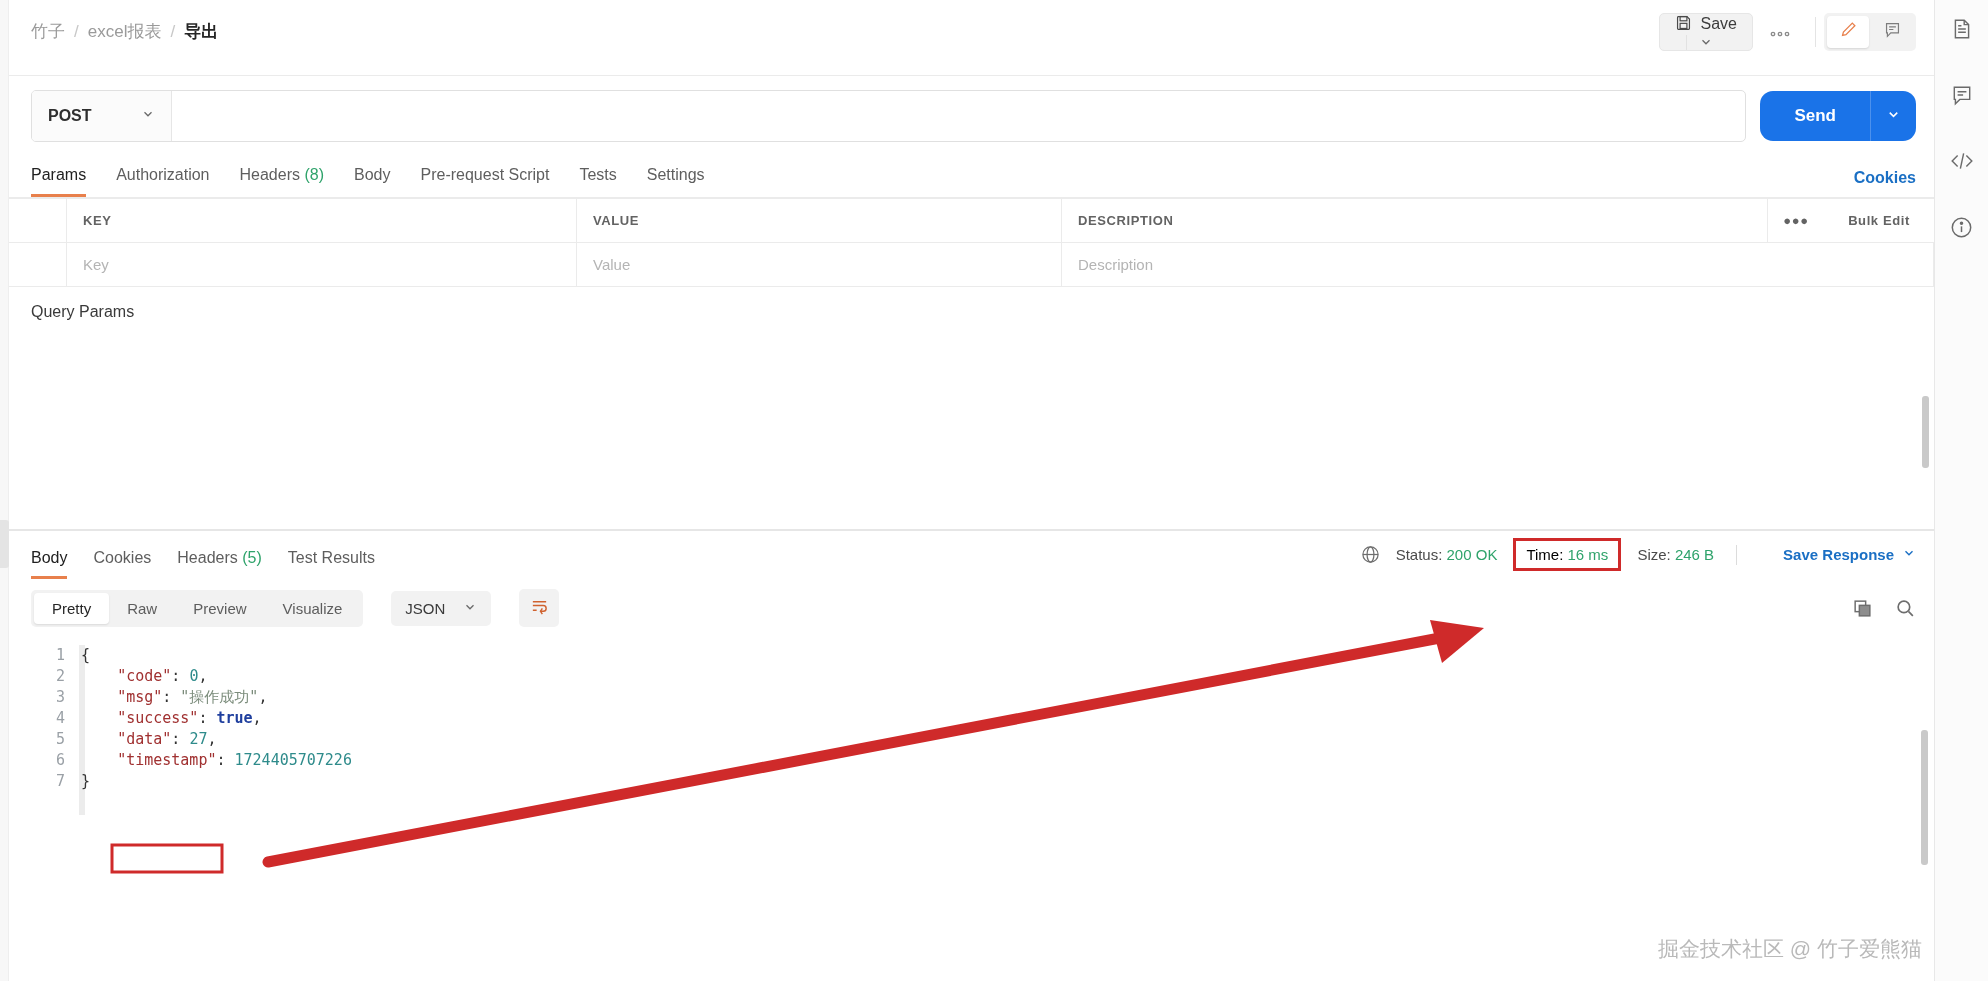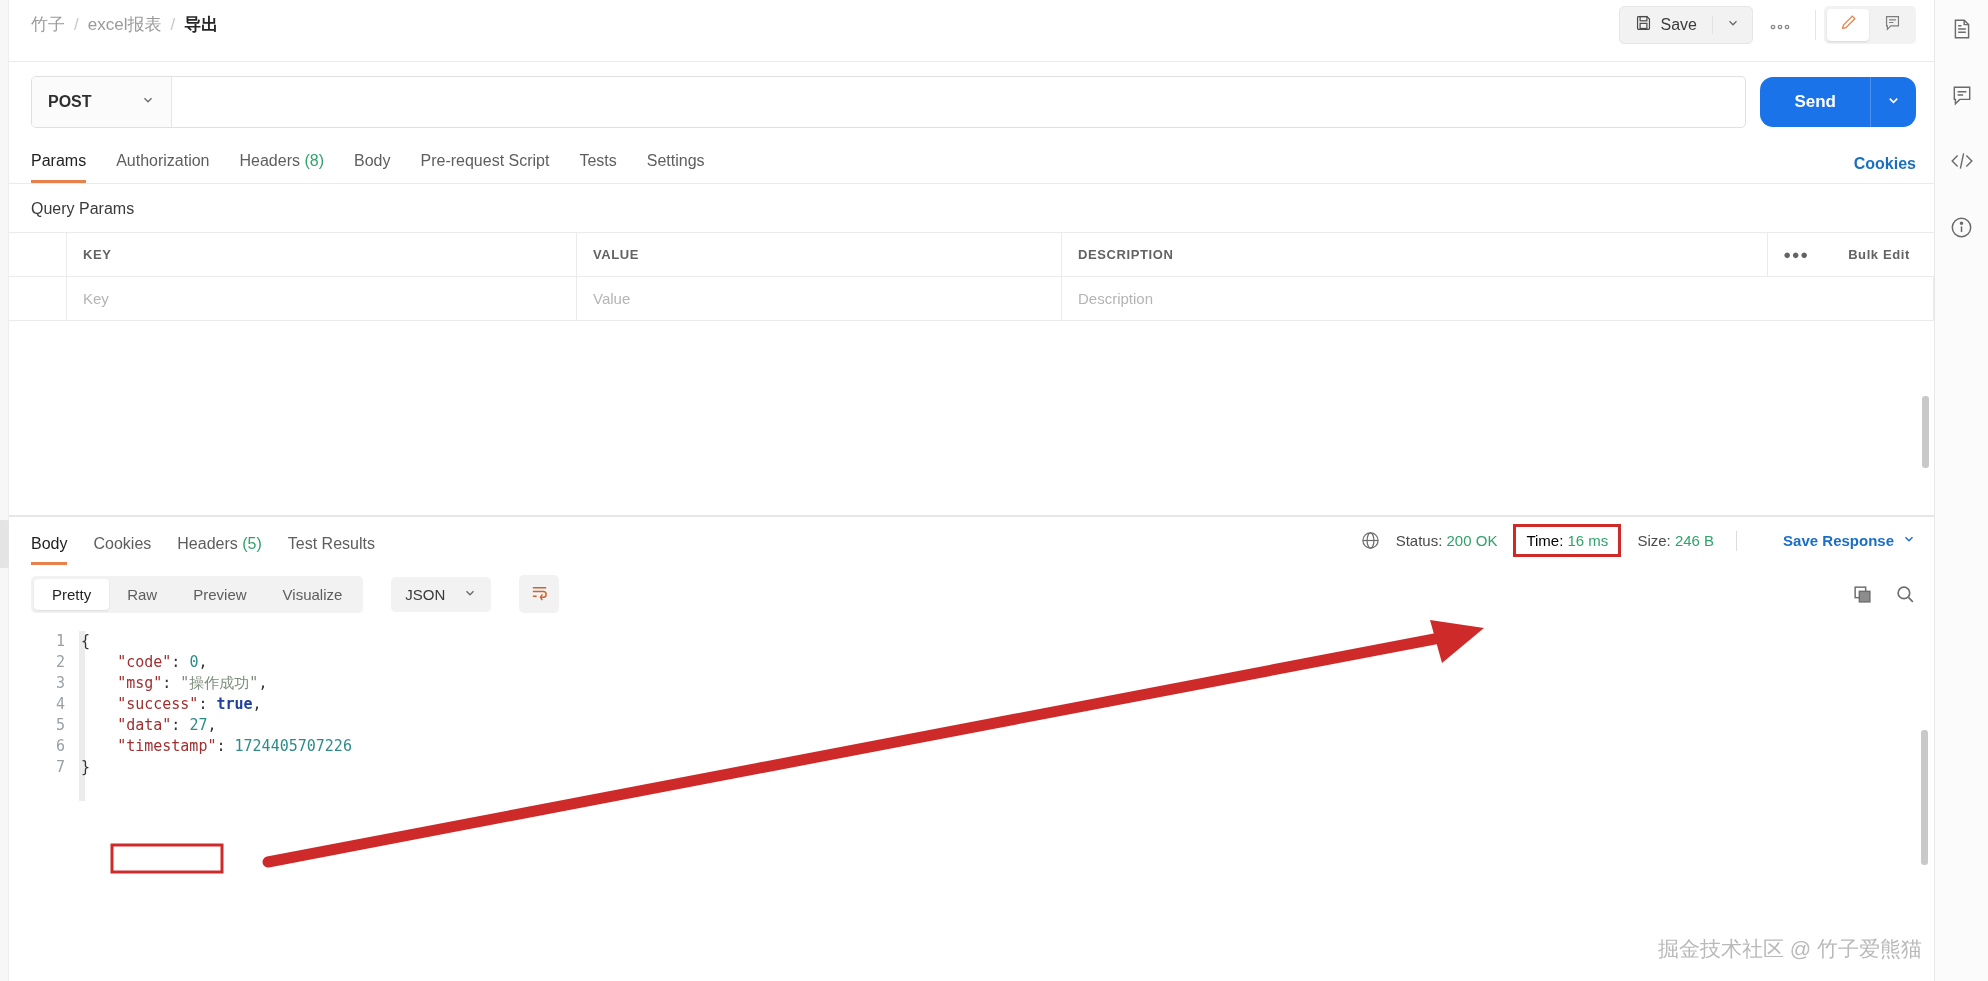--- a/index.html
+++ b/index.html
@@ -29,31 +29,31 @@
   }
   .rail-icon { width: 30px; height: 30px; display: flex; align-items: center; justify-content: center;
                color: #6b6b6b; cursor: pointer; }
   .rail-icon svg { display: block; }
 
   
   #main { position: absolute; left: 9px; top: 0; width: 1925px; height: 981px; background: #fff; }
 
   
   #header {
-    position: relative; height: 62px; border-bottom: 1px solid #ebebeb;
+    position: relative; height: 76px; border-bottom: 1px solid #ebebeb;
     display: flex; align-items: center; padding: 0 18px 12px 22px;
   }
   #breadcrumb { display: flex; align-items: center; font-size: 17px; color: #9a9a9a; gap: 9px; }
   #breadcrumb .crumb { cursor: pointer; }
   #breadcrumb .sep { color: #c8c8c8; }
   #breadcrumb .crumb-current { color: #262626; font-weight: bold; }
 
   #header-right { margin-left: auto; display: flex; align-items: center; gap: 0; }
   .save-group { display: flex; align-items: center; background: #f2f2f2; border-radius: 5px; overflow: hidden;
-                border: 1px solid #e6e6e6; height: 38px; }
+                border: 1px solid #e6e6e6; height: 38px; flex-direction: column; }
   .save-btn { display: flex; align-items: center; gap: 9px; padding: 0 15px; font-size: 16px;
               color: #3c3c3c; cursor: pointer; }
   .save-caret { width: 40px; display: flex; align-items: center; justify-content: center;
                 border-left: 1px solid #e2e2e2; cursor: pointer; color: #6a6a6a; }
   .dots-btn { width: 54px; height: 38px; display: flex; align-items: center; justify-content: center;
               color: #8a8a8a; font-size: 17px; letter-spacing: 1px; cursor: pointer; }
   .hdr-div { width: 1px; height: 30px; background: #e4e4e4; margin: 0 8px; }
   .toggle-group { display: flex; background: #f2f2f2; border-radius: 5px; padding: 3px; gap: 2px; }
   .toggle-btn { width: 42px; height: 32px; display: flex; align-items: center; justify-content: center;
                 border-radius: 4px; cursor: pointer; color: #7d7d7d; }
@@ -268,38 +268,38 @@
     </div>
     <div class="rtab">
       <span>Tests</span>
     </div>
     <div class="rtab">
       <span>Settings</span>
     </div>
     <div id="cookies-link">Cookies</div>
   </div>
 
-  <div id="qp-title">Query Params</div>
-
   <div id="params-table">
     <div class="ptr hdr-row">
       <div class="pcell c-check"></div>
       <div class="pcell c-key">KEY</div>
       <div class="pcell c-val">VALUE</div>
       <div class="pcell c-desc">DESCRIPTION</div>
       <div class="pcell c-dots">●●●</div>
       <div class="pcell c-bulk">Bulk Edit</div>
     </div>
     <div class="ptr">
       <div class="pcell c-check"></div>
       <div class="pcell c-key ph">Key</div>
       <div class="pcell c-val ph">Value</div>
       <div class="pcell c-desc ph">Description</div>
     </div>
   </div>
+
+  <div id="qp-title">Query Params</div>
   <div id="params-blank"></div>
 
   <div id="resp">
     <div id="resp-tabs">
       <div class="restab active">
         <span>Body</span>
       </div>
       <div class="restab">
         <span>Cookies</span>
       </div>

